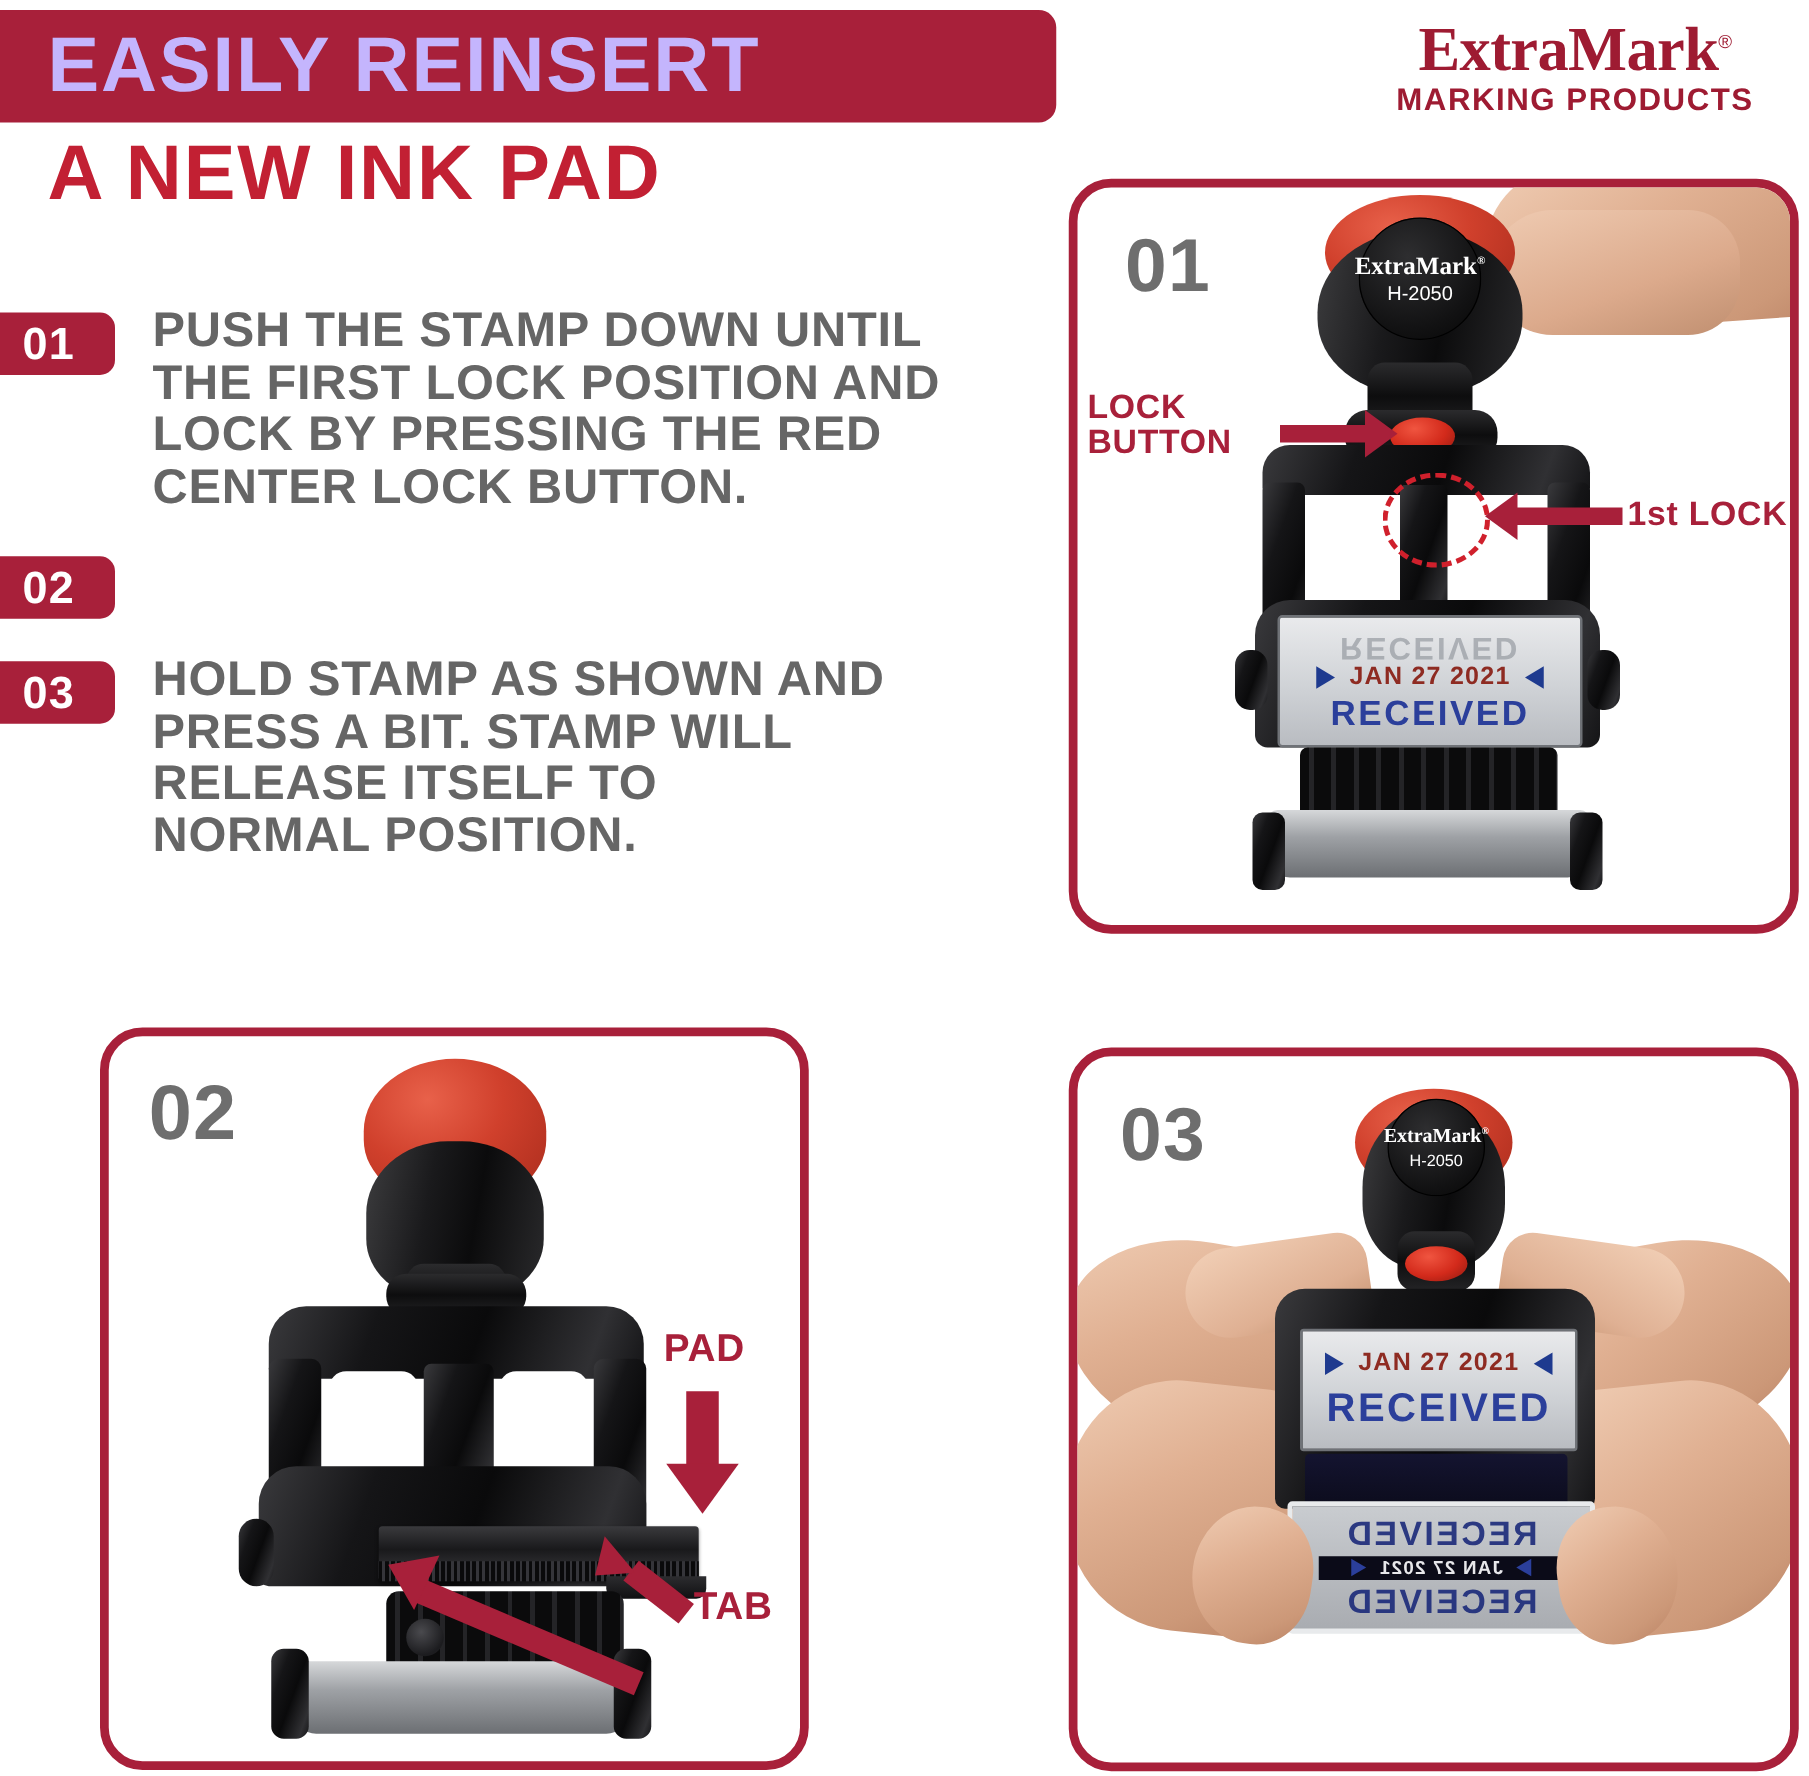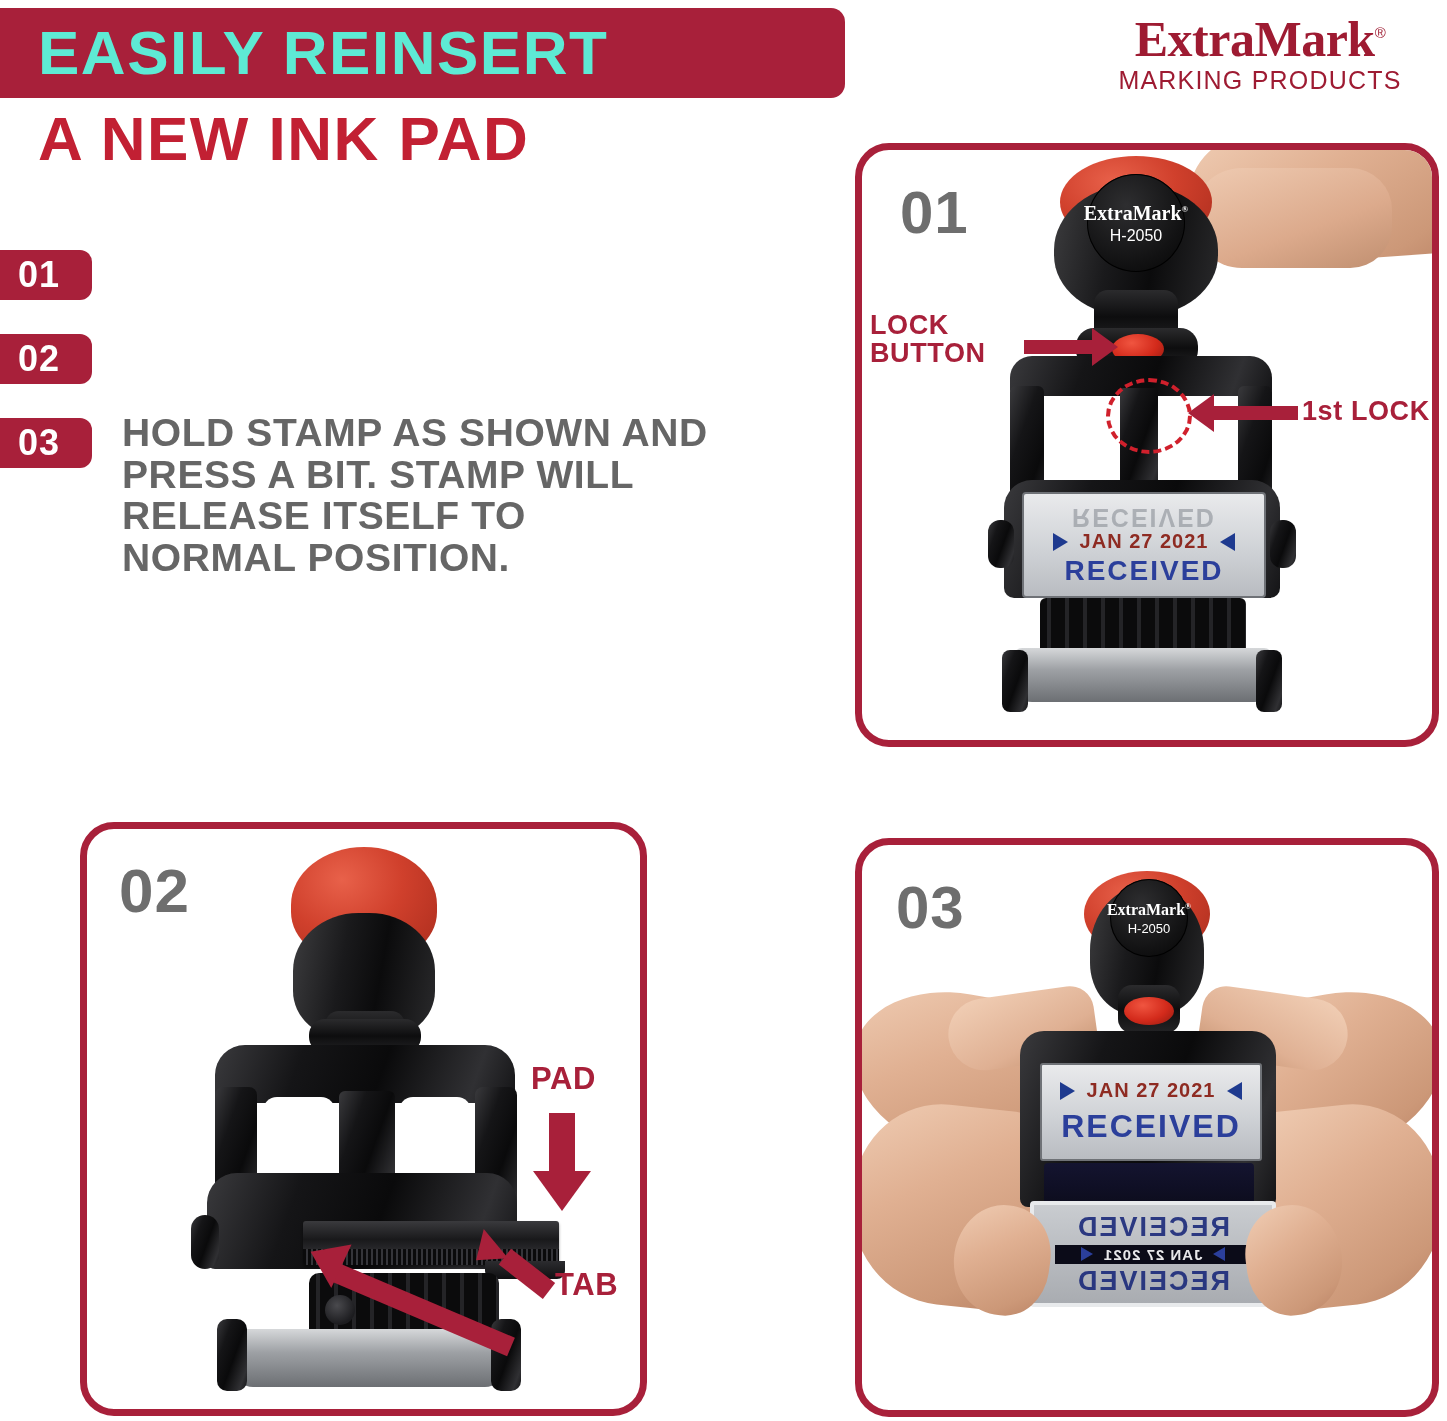--- a/index.html
+++ b/index.html
@@ -15,21 +15,21 @@
   
   .header-banner{
     position:absolute;left:-40px;top:8px;
     width:885px;height:90px;
     background:#A8203A;
     border-radius:14px;
     display:flex;align-items:center;
   }
   .header-banner-text{
     margin-left:78px;
-    color:#5eead4;
+    color:#c4b5fd;
     font-size:62px;
     font-weight:bold;
     letter-spacing:1.5px;
     line-height:1;
     white-space:nowrap;
   }
   .header-line2{
     position:absolute;left:38px;top:108px;
     color:#C22033;
     font-size:62px;
@@ -57,21 +57,21 @@
   }
   .logo-reg{
     font-size:15px;
     vertical-align:super;
     font-family:"Liberation Sans", sans-serif;
     font-weight:normal;
   }
   .logo-sub{
     color:#9E1B32;
     font-size:25px;
-    font-weight:normal;
+    font-weight:bold;
     letter-spacing:1.2px;
     margin-top:2px;
   }
 
   
   .steps{
     position:absolute;left:0;top:250px;width:830px;
   }
   .step{
     display:flex;align-items:flex-start;
@@ -253,20 +253,24 @@
   <div class="logo-word">
     <span>ExtraMark</span><span class="logo-reg">®</span>
   </div>
   <div class="logo-sub">MARKING PRODUCTS</div>
 </div>
 
 <div class="steps">
 
   <div class="step">
     <div class="step-badge">01</div>
+    <div class="step-text">PUSH THE STAMP DOWN UNTIL
+THE FIRST LOCK POSITION AND
+LOCK BY PRESSING THE RED
+CENTER LOCK BUTTON.</div>
   </div>
 
   <div class="step">
     <div class="step-badge">02</div>
   </div>
 
   <div class="step">
     <div class="step-badge">03</div>
     <div class="step-text">HOLD STAMP AS SHOWN AND
 PRESS A BIT. STAMP WILL

